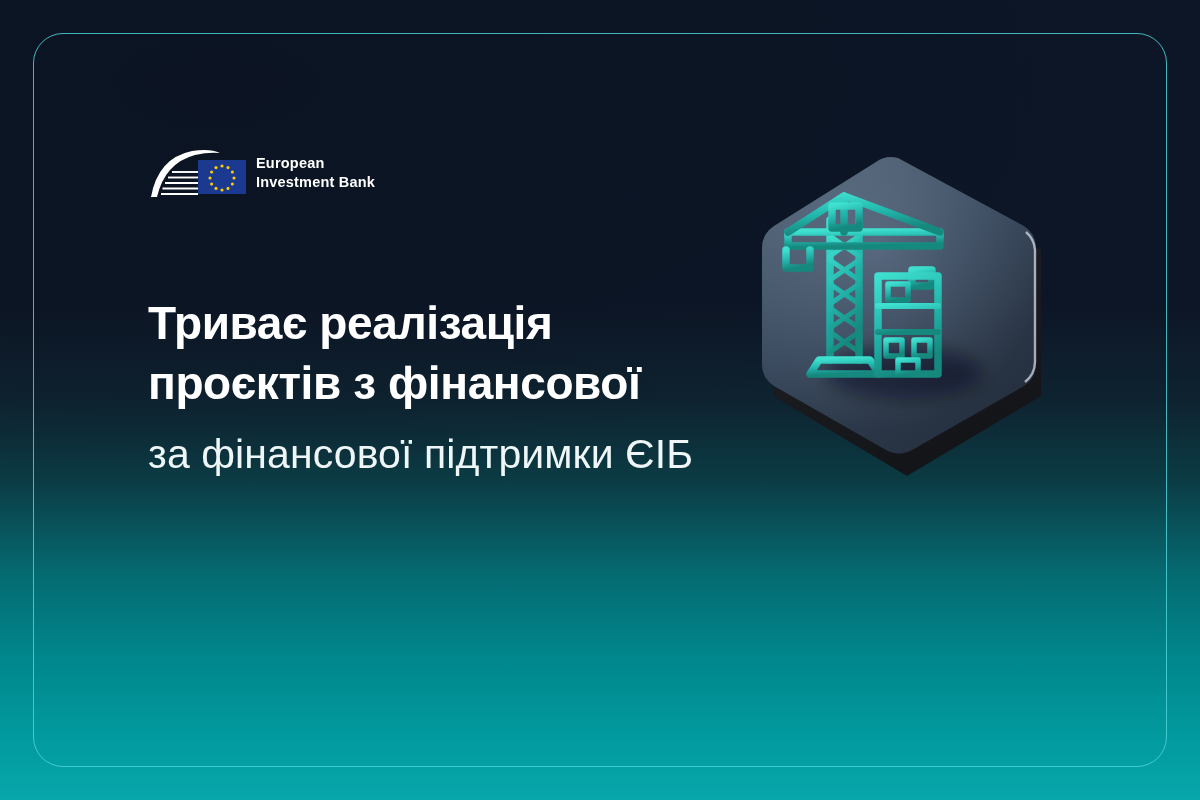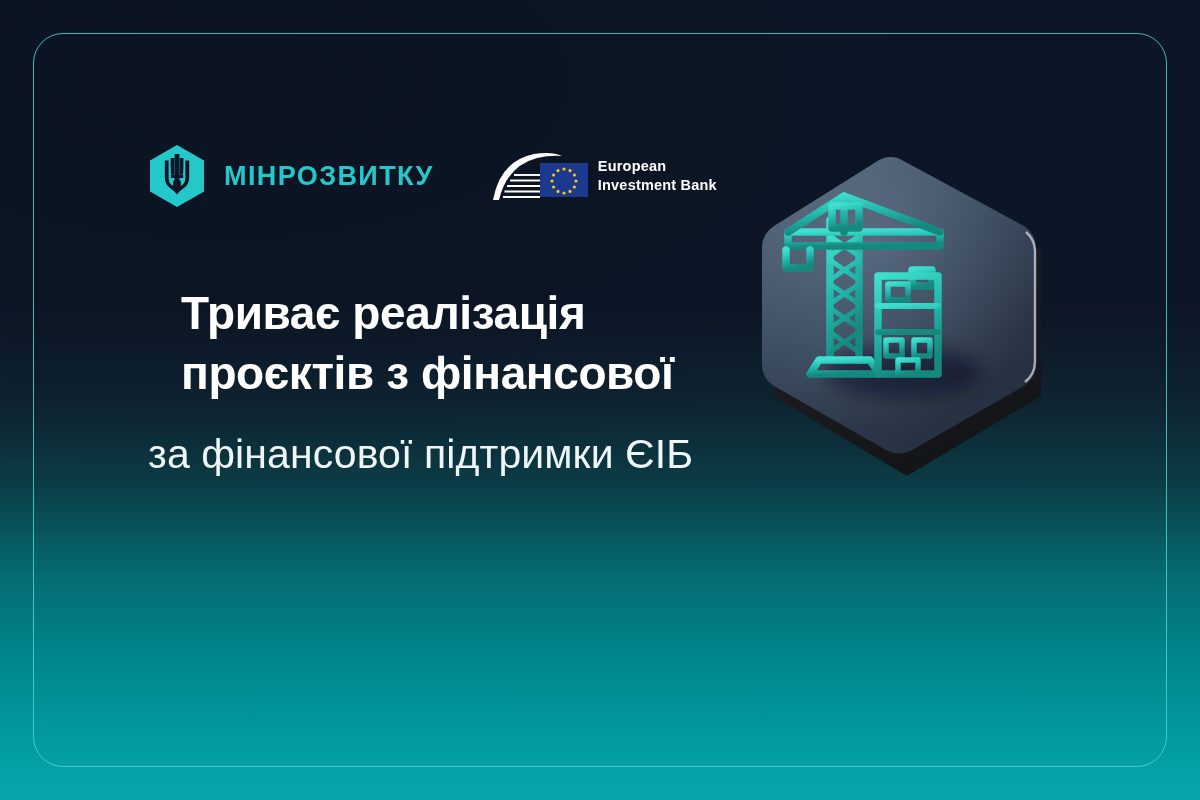--- a/index.html
+++ b/index.html
@@ -61,23 +61,22 @@
     font-size:14.5px;
     font-weight:700;
     line-height:1.32;
     letter-spacing:0.2px;
     white-space:nowrap;
   }
 
   
   #headline {
     position:absolute;
-    left:148px; top:284px;
+    left:148px; top:294px;
     width:620px;
-    margin-left:33px;
   }
   #headline .line {
     color:#ffffff;
     font-size:46px;
     font-weight:700;
     line-height:1.30;
     letter-spacing:-0.4px;
     white-space:nowrap;
   }
   #subhead {
@@ -102,38 +101,20 @@
 </head>
 <body>
 
 <div id="stage">
 
   <div id="vignette"></div>
   <div id="frame"></div>
 
   <div id="logos">
 
-    <div class="minrozvytku">
-      <svg class="hexmark" viewBox="0 0 58 64">
-        <polygon points="29,1 56,16.5 56,47.5 29,63 2,47.5 2,16.5" fill="#25c8c9"></polygon>
-        <g fill="#0d1626">
-
-          <path d="M12.5 16.5 L16.8 16.5 L16.8 33.5 Q16.8 40.5 22.6 44.6 L26.0 47.0 L26.0 42.6 L23.8 41.0 Q20.6 38.6 20.6 33.5 L20.6 16.5 Z"></path>
-          <path d="M45.5 16.5 L41.2 16.5 L41.2 33.5 Q41.2 40.5 35.4 44.6 L32.0 47.0 L32.0 42.6 L34.2 41.0 Q37.4 38.6 37.4 33.5 L37.4 16.5 Z"></path>
-
-          <path d="M22.6 14.0 L26.4 14.0 L26.4 30.5 L23.0 30.5 Q22.6 26.0 22.6 22.0 Z"></path>
-          <path d="M35.4 14.0 L31.6 14.0 L31.6 30.5 L35.0 30.5 Q35.4 26.0 35.4 22.0 Z"></path>
-
-          <path d="M26.6 10.0 L31.4 10.0 L31.4 36.0 L32.9 37.2 L32.9 46.0 L29.0 50.5 L25.1 46.0 L25.1 37.2 L26.6 36.0 Z"></path>
-
-          <rect x="22.8" y="30.6" width="12.4" height="3.4"></rect>
-        </g>
-      </svg>
-      <span class="minrozvytku-word">МІНРОЗВИТКУ</span>
-    </div>
 
     <div class="eib">
       <svg class="eib-emblem" viewBox="0 0 108 58">
 
         <path d="M3 53 Q10 14 44 7 Q62 4 72 9 Q60 8 47 11 Q17 19 9 53 Z" fill="#ffffff"></path>
 
         <g stroke="#ffffff" stroke-width="1.9">
           <line x1="13" y1="50" x2="50" y2="50"></line>
           <line x1="14.5" y1="44.5" x2="50" y2="44.5"></line>
           <line x1="17" y1="39" x2="50" y2="39"></line>

